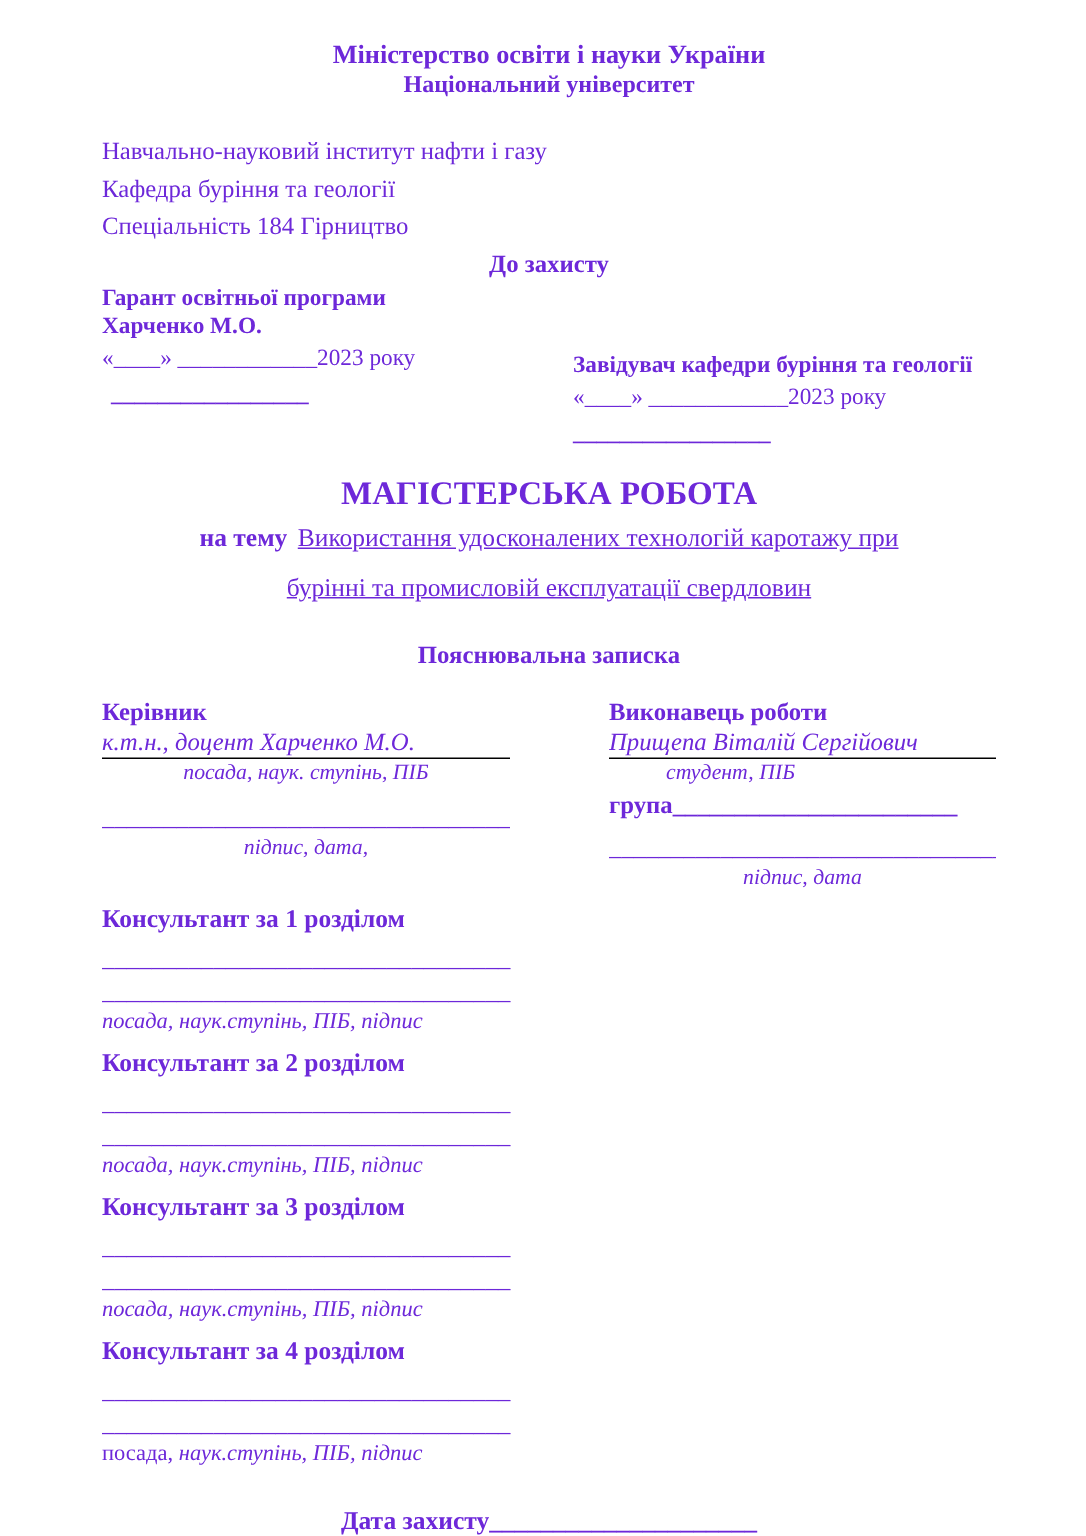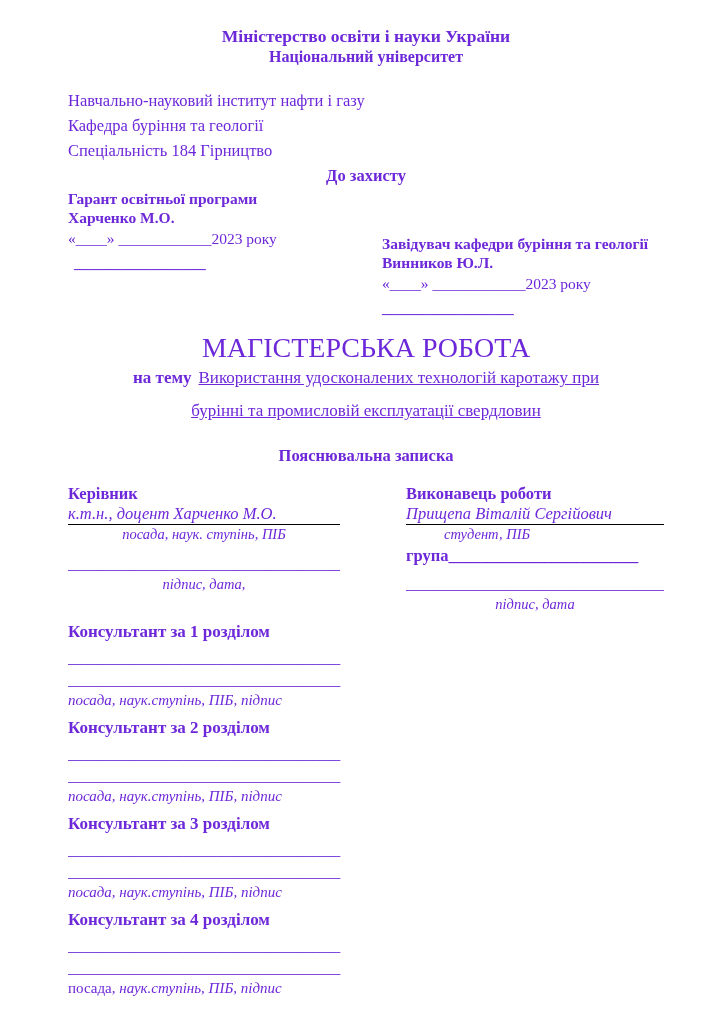--- a/index.html
+++ b/index.html
@@ -24,21 +24,21 @@
 
   .approval { display:flex; justify-content:space-between; margin-top:3px; }
   .appr-col { line-height:19px; font-size:15.5px; }
   .appr-left  { width:300px; text-align:left; }
   .appr-right { width:282px; text-align:left;margin-top:45px; }
   .appr-role, .appr-name { font-weight:bold; }
   .appr-date { margin-top:2px; }
   .appr-sig  { margin-top:5px; font-weight:bold; }
   .appr-left .appr-sig { padding-left:6px; }
 
-  .main-title { margin-top:19px; text-align:center; font-size:28px; font-weight:normal; line-height:24px; }
+  .main-title { margin-top:19px; text-align:center; font-size:22px; font-weight:bold; line-height:24px; }
   .topic-line { text-align:center; font-size:17px; line-height:22px; margin-top:7px; }
   .topic-line .u { text-decoration:underline; }
   .topic-label { font-weight:bold; margin-right:7px; }
   .topic-line2 { margin-top:11px; }
   .subtitle { margin-top:24px; text-align:center; font-weight:bold; font-size:16.5px; line-height:20px; }
 
   .people { display:flex; justify-content:space-between; margin-top:18px; }
   .person { font-size:16.5px; line-height:20px; }
   .person-left  { width:272px; }
   .person-right { width:258px; }
@@ -81,21 +81,20 @@
 
   <div class="approval">
     <div class="appr-col appr-left">
       <div class="appr-role">Гарант освітньої програми</div>
       <div class="appr-name">Харченко М.О.</div>
       <div class="appr-date">«____» ____________2023 року</div>
       <div class="appr-sig">_________________</div>
     </div>
     <div class="appr-col appr-right">
       <div class="appr-role">Завідувач кафедри буріння та геології</div>
-      <div class="appr-name">Винников Ю.Л.</div>
       <div class="appr-date">«____» ____________2023 року</div>
       <div class="appr-sig">_________________</div>
     </div>
   </div>
 
   <div class="main-title">МАГІСТЕРСЬКА РОБОТА</div>
 
   <div class="topic-line">
     <span class="topic-label">на тему</span><span class="u">Використання удосконалених технологій каротажу при</span>
   </div>

